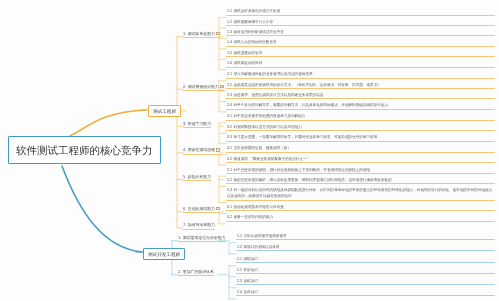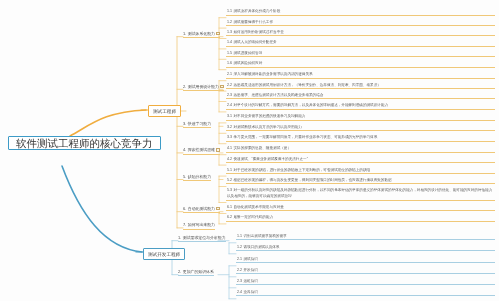--- a/index.html
+++ b/index.html
@@ -21,21 +21,21 @@
     white-space:nowrap;
     line-height:1.15;
   }
 
   
   .root {
     border:1.6px solid #3d9bc7;
     background:#ffffff;
     color:#333333;
     font-size:10.5px;
-    padding:0 7px;
+    padding:7px 7px;
     border-radius:1px;
   }
 
   
   .lvl1 {
     font-size:4.6px;
     padding:2.5px 4px;
     border-radius:1px;
     background:#ffffff;
     color:#3a3a3a;

